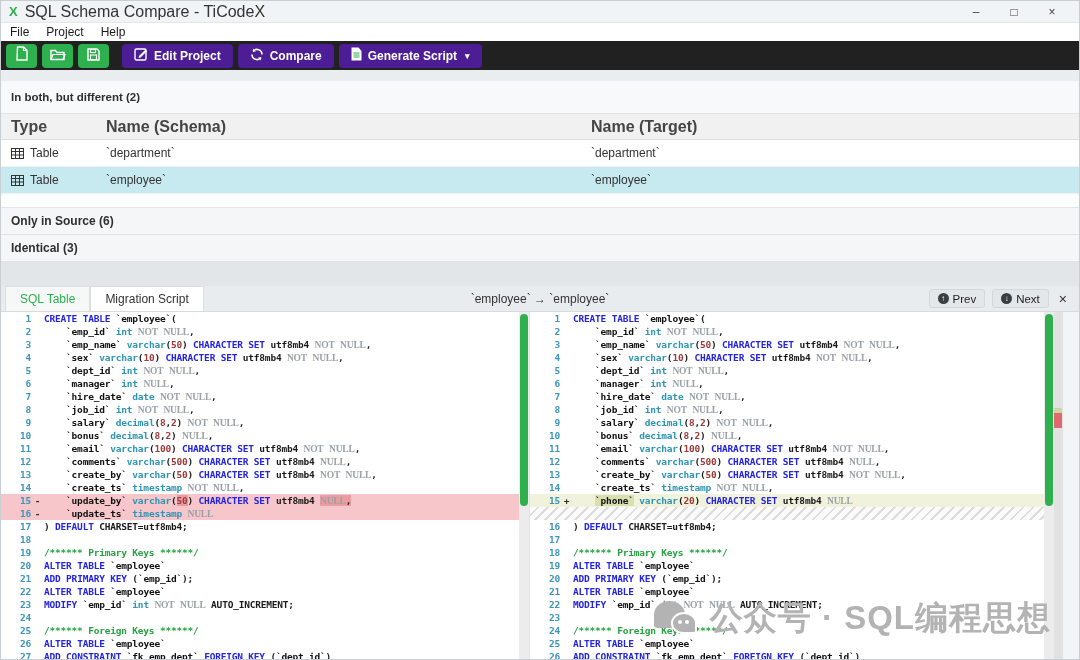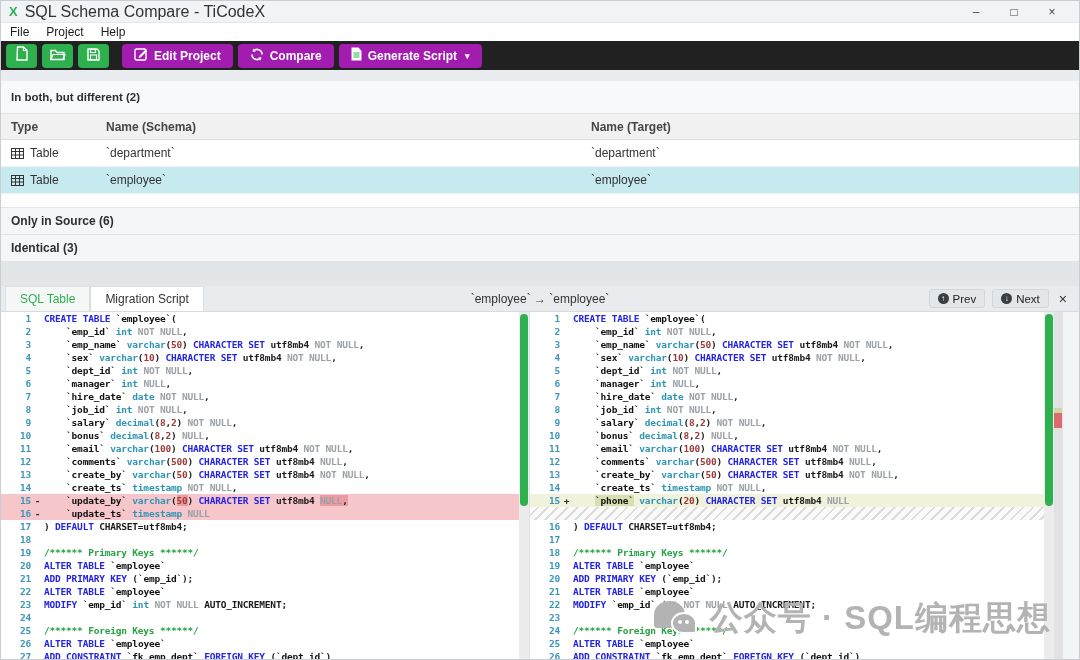--- a/index.html
+++ b/index.html
@@ -14,28 +14,28 @@
   .win-controls { margin-left:auto; display:flex; align-items:center; gap:0; }
   .win-controls span { width:38px; text-align:center; font-size:12px; color:#444; cursor:default; }
 
   
   .menubar { height:18px; background:#fff; display:flex; align-items:center; padding:0 9px; gap:17px; }
   .menu-item { font-size:12px; color:#1b1b1b; cursor:default; }
 
   
   .toolbar { height:29px; background:#212121; display:flex; align-items:center; padding:0 5px; gap:5px; }
   .tb-iconbtn { width:31px; height:24px; background:#2eb04e; border-radius:4px; display:flex; align-items:center; justify-content:center; }
-  .tb-btn { height:24px; background:#a21caf; border-radius:4px; color:#fff; font-size:12px; font-weight:700; display:flex; align-items:center; gap:6px; padding:0 12px; }
+  .tb-btn { height:24px; background:#4c1d95; border-radius:4px; color:#fff; font-size:12px; font-weight:700; display:flex; align-items:center; gap:6px; padding:0 12px; }
   .tb-sep { width:3px; }
   .caret { font-size:9px; margin-left:2px; }
   .gap-strip { height:11px; background:#e9edf0; }
 
   
   .section-first { height:33px; background:#f8f9fa; border-bottom:1px solid #e3e3e3; display:flex; align-items:center; padding:0 10px; font-size:11.5px; font-weight:700; color:#2f2f2f; }
-  .col-hdr { height:26px; background:#f1f1f1; border-bottom:1px solid #dedede; display:flex; align-items:center; font-size:12px; font-weight:700; color:#454545; }
+  .col-hdr { height:26px; background:#f1f1f1; border-bottom:1px solid #dedede; display:flex; align-items:center; font-size:16px; font-weight:700; color:#454545; }
   .c-type { width:105px; padding-left:10px; display:flex; align-items:center; gap:6px; }
   .c-src  { width:485px; }
   .c-tgt  { flex:1; }
   .grid-row { height:27px; display:flex; align-items:center; font-size:12px; color:#333; border-bottom:1px solid #f1f1f1; background:#fff; }
   .grid-row.selected { background:#c7e9f0; }
   .tbl-ic { display:inline-flex; }
   .blank-strip { height:14px; background:#fcfdfd; border-bottom:1px solid #e6e6e6; }
   .section-row { height:27px; background:#f5f6f7; border-bottom:1px solid #e3e3e3; display:flex; align-items:center; padding:0 10px; font-size:12px; font-weight:700; color:#2f2f2f; }
   .filler { height:40px; background:#e3e6e9; position:relative; }
   .dots { position:absolute; bottom:2px; height:0; border-top:3px dotted #2eb04e; }
@@ -70,21 +70,21 @@
   .gutter { width:30px; text-align:right; color:#3d96ba; flex:none; }
   .marker { width:13px; text-align:center; color:#2f2f2f; flex:none; }
   .code { flex:1; color:#1b1b1b; }
   .code-line.removed { background:#f6c6cb; }
   .code-line.added { background:#f0f2dc; }
   .mark-removed { background:#eb9ba2; }
   .mark-added { background:#d8dfb0; }
   .hatch-line { height:13px; background:repeating-linear-gradient(135deg,#fafafa 0 5px,#dcdcdc 5px 7px); }
   .tk-kw { color:#2424e4; }
   .tk-ty { color:#2e95b5; }
-  .tk-nl { color:#9ba1a6; }
+  .tk-nl { color:#9ba1a6;font-family:Liberation Serif, serif; }
   .tk-nu { color:#9e3a38; }
   .tk-id { color:#111; }
   .tk-com { color:#27a343;margin-top:33px; }
 
   
   .watermark { position:absolute; right:28px; bottom:18px; display:flex; align-items:center; gap:8px; z-index:20; pointer-events:none; }
   .wm-text { font-size:33px; font-weight:600; color:#b3b3b3; letter-spacing:1px; }
   .wm-icon { width:48px; height:42px; position:relative; }
   .wm-b1 { position:absolute; left:0; top:3px; width:31px; height:27px; background:#b3b3b3; border-radius:50% 50% 45% 12%; }
   .wm-b2 { position:absolute; left:17px; top:14px; width:26px; height:22px; background:#b3b3b3; border:2px solid #fdfdfd; border-radius:50% 50% 14% 48%; }

